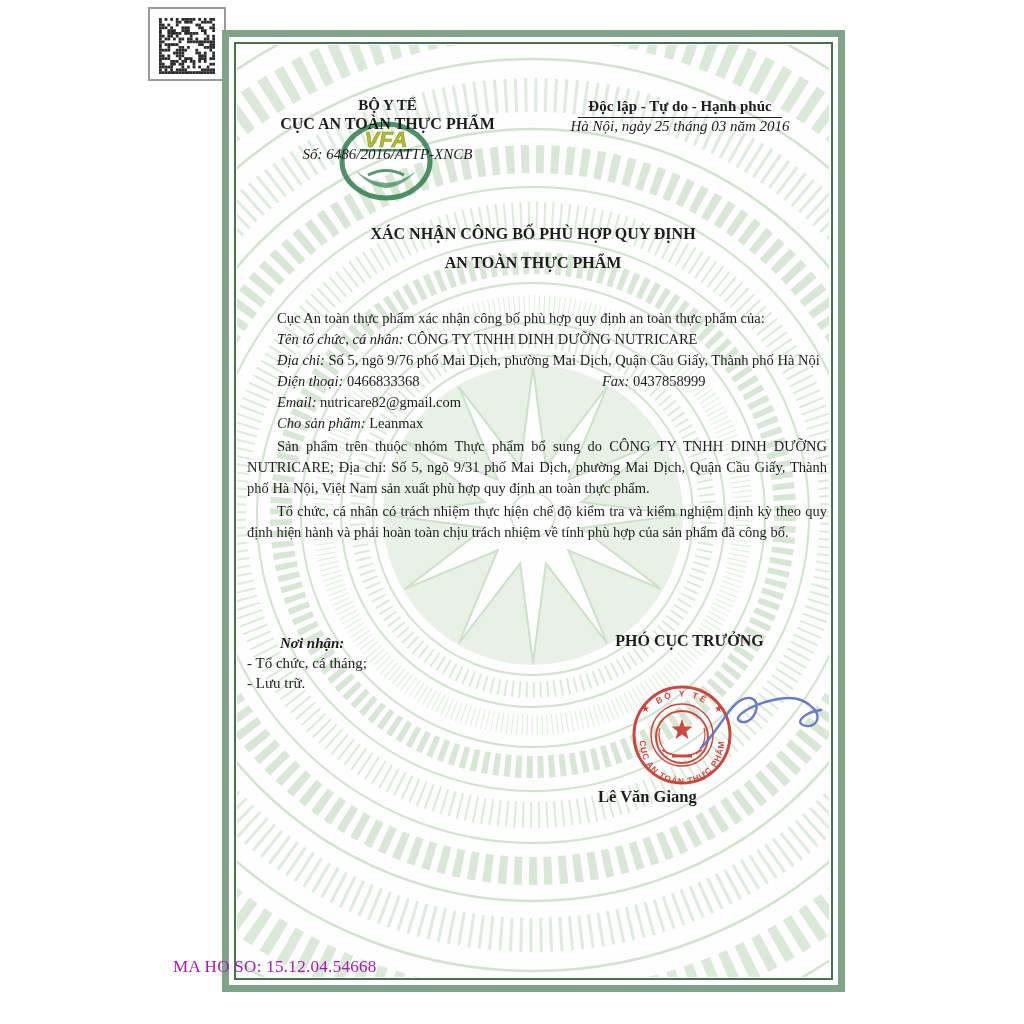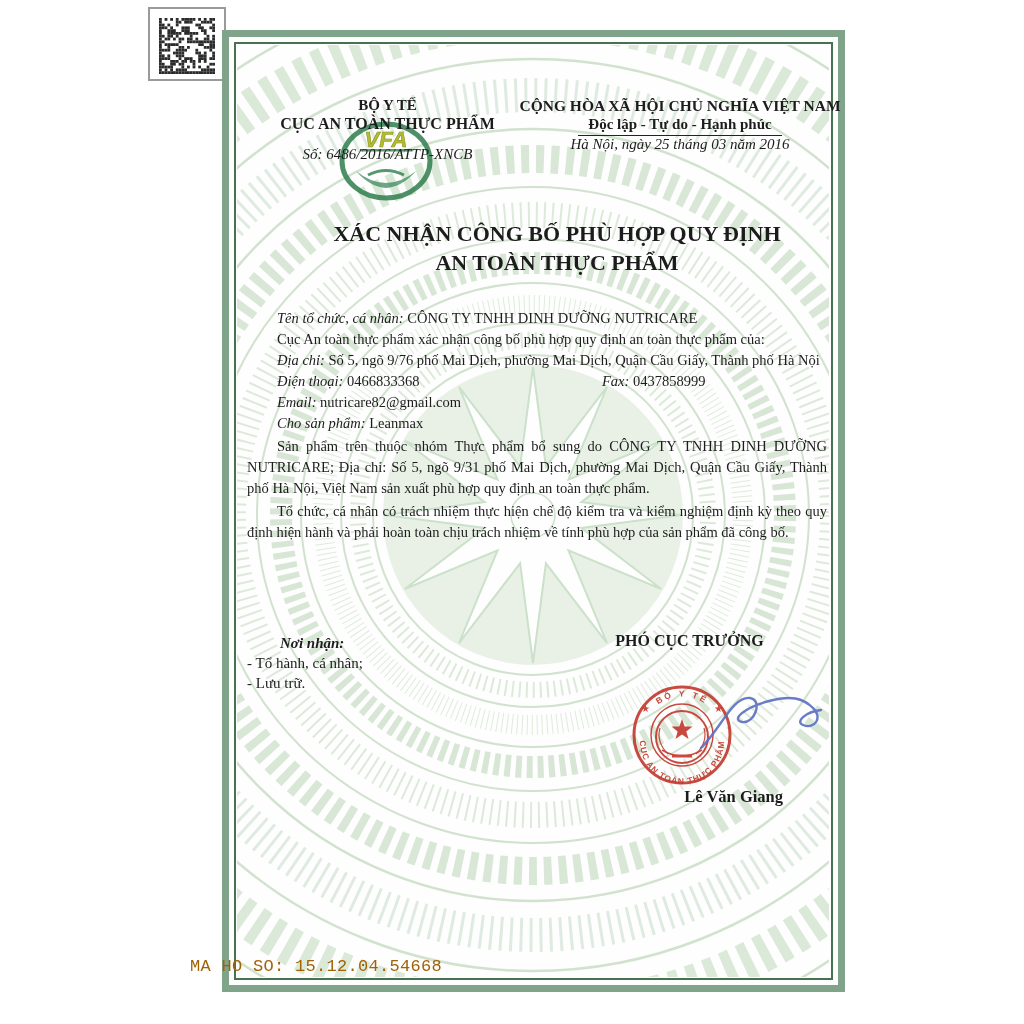--- a/index.html
+++ b/index.html
@@ -35,46 +35,46 @@
   .hdr-left .l3{font-style:italic;font-size:15px;margin-top:13px;}
   .vfa-logo{left:338px;top:119px;z-index:2;}
   .hdr-right{left:505px;top:97px;width:350px;text-align:center;z-index:3;}
   .hdr-right .l1{font-weight:bold;font-size:15.5px;line-height:18px;}
   .hdr-right .l2{font-weight:bold;font-size:15px;display:inline-block;
     padding:1px 10px 2px;border-bottom:1.5px solid #222;}
   .hdr-right .l3{font-style:italic;font-size:15px;}
 
   
   .doc-title{left:237px;top:219px;width:592px;text-align:center;z-index:3;
-    font-weight:bold;font-size:22px;line-height:29px;margin-left:24px;}
+    font-weight:bold;font-size:16px;line-height:29px;}
 
   
   .body-block{left:247px;top:308px;width:580px;z-index:3;
     font-size:14.5px;line-height:21px;}
   .body-block p{margin:0;text-indent:30px;}
   .body-block p.j{text-align:justify;}
   .lbl{font-style:italic;}
   .phone-row{position:relative;}
   .fax-wrap{position:absolute;left:355px;top:0;text-indent:0;}
   .para{margin-top:2px !important;}
 
   
   .foot-left{left:247px;top:633px;z-index:3;font-size:15px;line-height:20px;}
   .foot-left .t{font-weight:bold;font-style:italic;margin-left:33px;}
   .foot-right{left:572px;top:630px;width:235px;text-align:center;z-index:3;
     font-weight:bold;font-size:16px;line-height:21px;}
   .stamp{left:610px;top:680px;z-index:4;}
   .signature{left:693px;top:670px;z-index:5;}
-  .signer-name{left:598px;top:787px;width:185px;text-align:right;z-index:6;
+  .signer-name{left:598px;top:787px;width:185px;text-align:left;z-index:6;
     font-weight:bold;font-size:16.5px;}
 
   
-  .file-code{left:190px;top:957px;z-index:7;
-    font-family:Liberation Mono, monospace;
-    font-size:17px;color:#a16207;letter-spacing:.3px;}
+  .file-code{left:173px;top:957px;z-index:7;
+    font-family:Liberation Serif, serif;
+    font-size:17px;color:#a21caf;letter-spacing:.3px;}
 </style>
 </head>
 <body>
 
 <div class="abs code-box">
   <svg id="dm-code" width="56" height="56">
       <rect x="0.00" y="0.00" width="2.80" height="2.80" fill="#2b2b2b"></rect>
       <rect x="5.60" y="0.00" width="2.80" height="2.80" fill="#2b2b2b"></rect>
       <rect x="11.20" y="0.00" width="2.80" height="2.80" fill="#2b2b2b"></rect>
       <rect x="16.80" y="0.00" width="2.80" height="2.80" fill="#2b2b2b"></rect>
@@ -336,44 +336,43 @@
 
 <div class="abs hdr-left">
   <div class="l1">BỘ Y TẾ</div>
   <div class="l2">CỤC AN TOÀN THỰC PHẨM</div>
   <div class="l3"><span>Số:</span>
     <span>6486/2016/ATTP-XNCB</span>
   </div>
 </div>
 
 <div class="abs hdr-right">
-  <div class="l1">CỘNG HÒA XÃ HỘI CHỦ NGHĨA VIỆT NAM</div>
   <div><span class="l2">Độc lập - Tự do - Hạnh phúc</span></div>
   <div class="l3">Hà Nội, ngày 25 tháng 03 năm 2016</div>
 </div>
 
 <div class="abs doc-title">
   <div>XÁC NHẬN CÔNG BỐ PHÙ HỢP QUY ĐỊNH</div>
   <div>AN TOÀN THỰC PHẨM</div>
 </div>
 
 <div class="abs body-block">
+  <p>Cục An toàn thực phẩm xác nhận công bố phù hợp quy định an toàn thực phẩm của:</p>
   <p><span class="lbl">Tên tổ chức, cá nhân:</span><span> CÔNG TY TNHH DINH DƯỠNG NUTRICARE</span></p>
-  <p>Cục An toàn thực phẩm xác nhận công bố phù hợp quy định an toàn thực phẩm của:</p>
   <p class="j"><span class="lbl">Địa chỉ:</span><span> Số 5, ngõ 9/76 phố Mai Dịch, phường Mai Dịch, Quận Cầu Giấy, Thành phố Hà Nội</span></p>
   <p class="phone-row"><span class="lbl">Điện thoại:</span><span> 0466833368</span><span class="fax-wrap"><span class="lbl">Fax:</span><span> 0437858999</span></span></p>
   <p><span class="lbl">Email:</span><span> nutricare82@gmail.com</span></p>
   <p><span class="lbl">Cho sản phẩm:</span><span> Leanmax</span></p>
   <p class="j para">Sản phẩm trên thuộc nhóm Thực phẩm bổ sung do CÔNG TY TNHH DINH DƯỠNG NUTRICARE; Địa chỉ: Số 5, ngõ 9/31 phố Mai Dịch, phường Mai Dịch, Quận Cầu Giấy, Thành phố Hà Nội, Việt Nam sản xuất phù hợp quy định an toàn thực phẩm.</p>
   <p class="j para">Tổ chức, cá nhân có trách nhiệm thực hiện chế độ kiểm tra và kiểm nghiệm định kỳ theo quy định hiện hành và phải hoàn toàn chịu trách nhiệm về tính phù hợp của sản phẩm đã công bố.</p>
 </div>
 
 <div class="abs foot-left">
   <div class="t">Nơi nhận:</div>
-  <div>- Tổ hành, cá nhân;</div>
+  <div>- Tổ chức, cá tháng;</div>
   <div>- Lưu trữ.</div>
 </div>
 
 <div class="abs foot-right">
   <div>PHÓ CỤC TRƯỞNG</div>
 </div>
 
 <svg class="abs stamp" width="145" height="145" viewBox="0 0 145 145">
   <defs>
     <path id="arc-top" d="M 34,44 A 40 40 0 0 1 110,44"></path>

